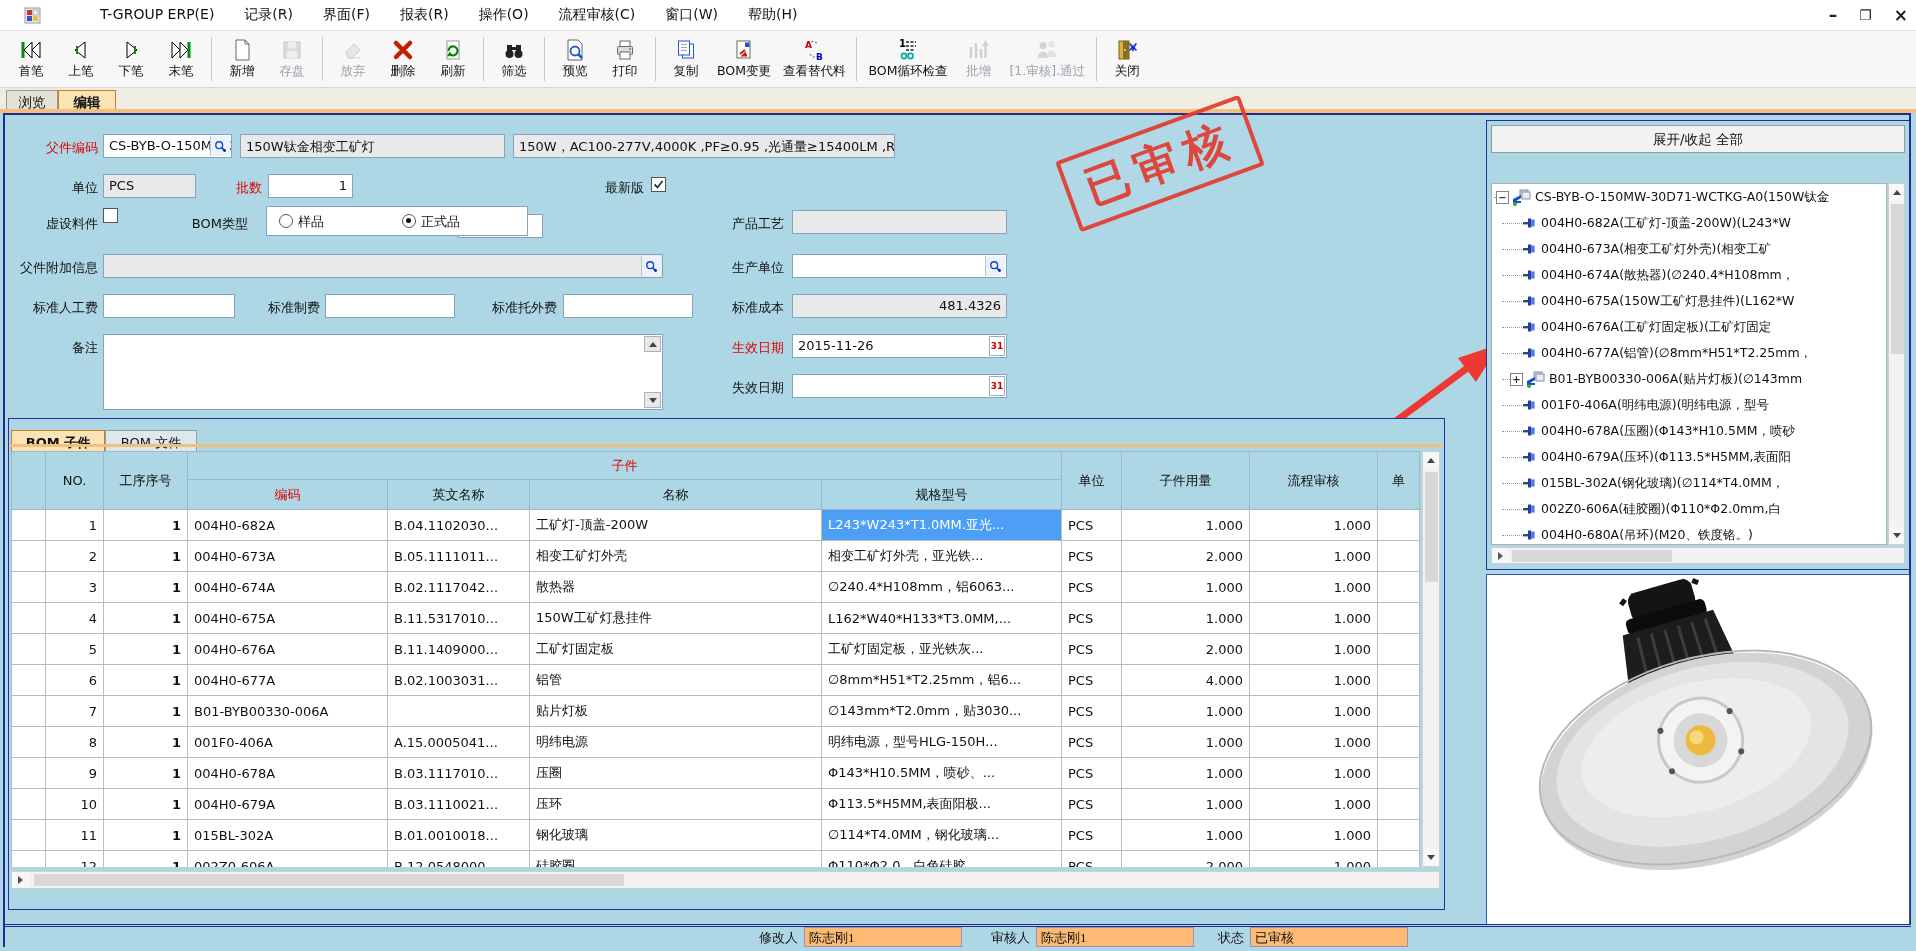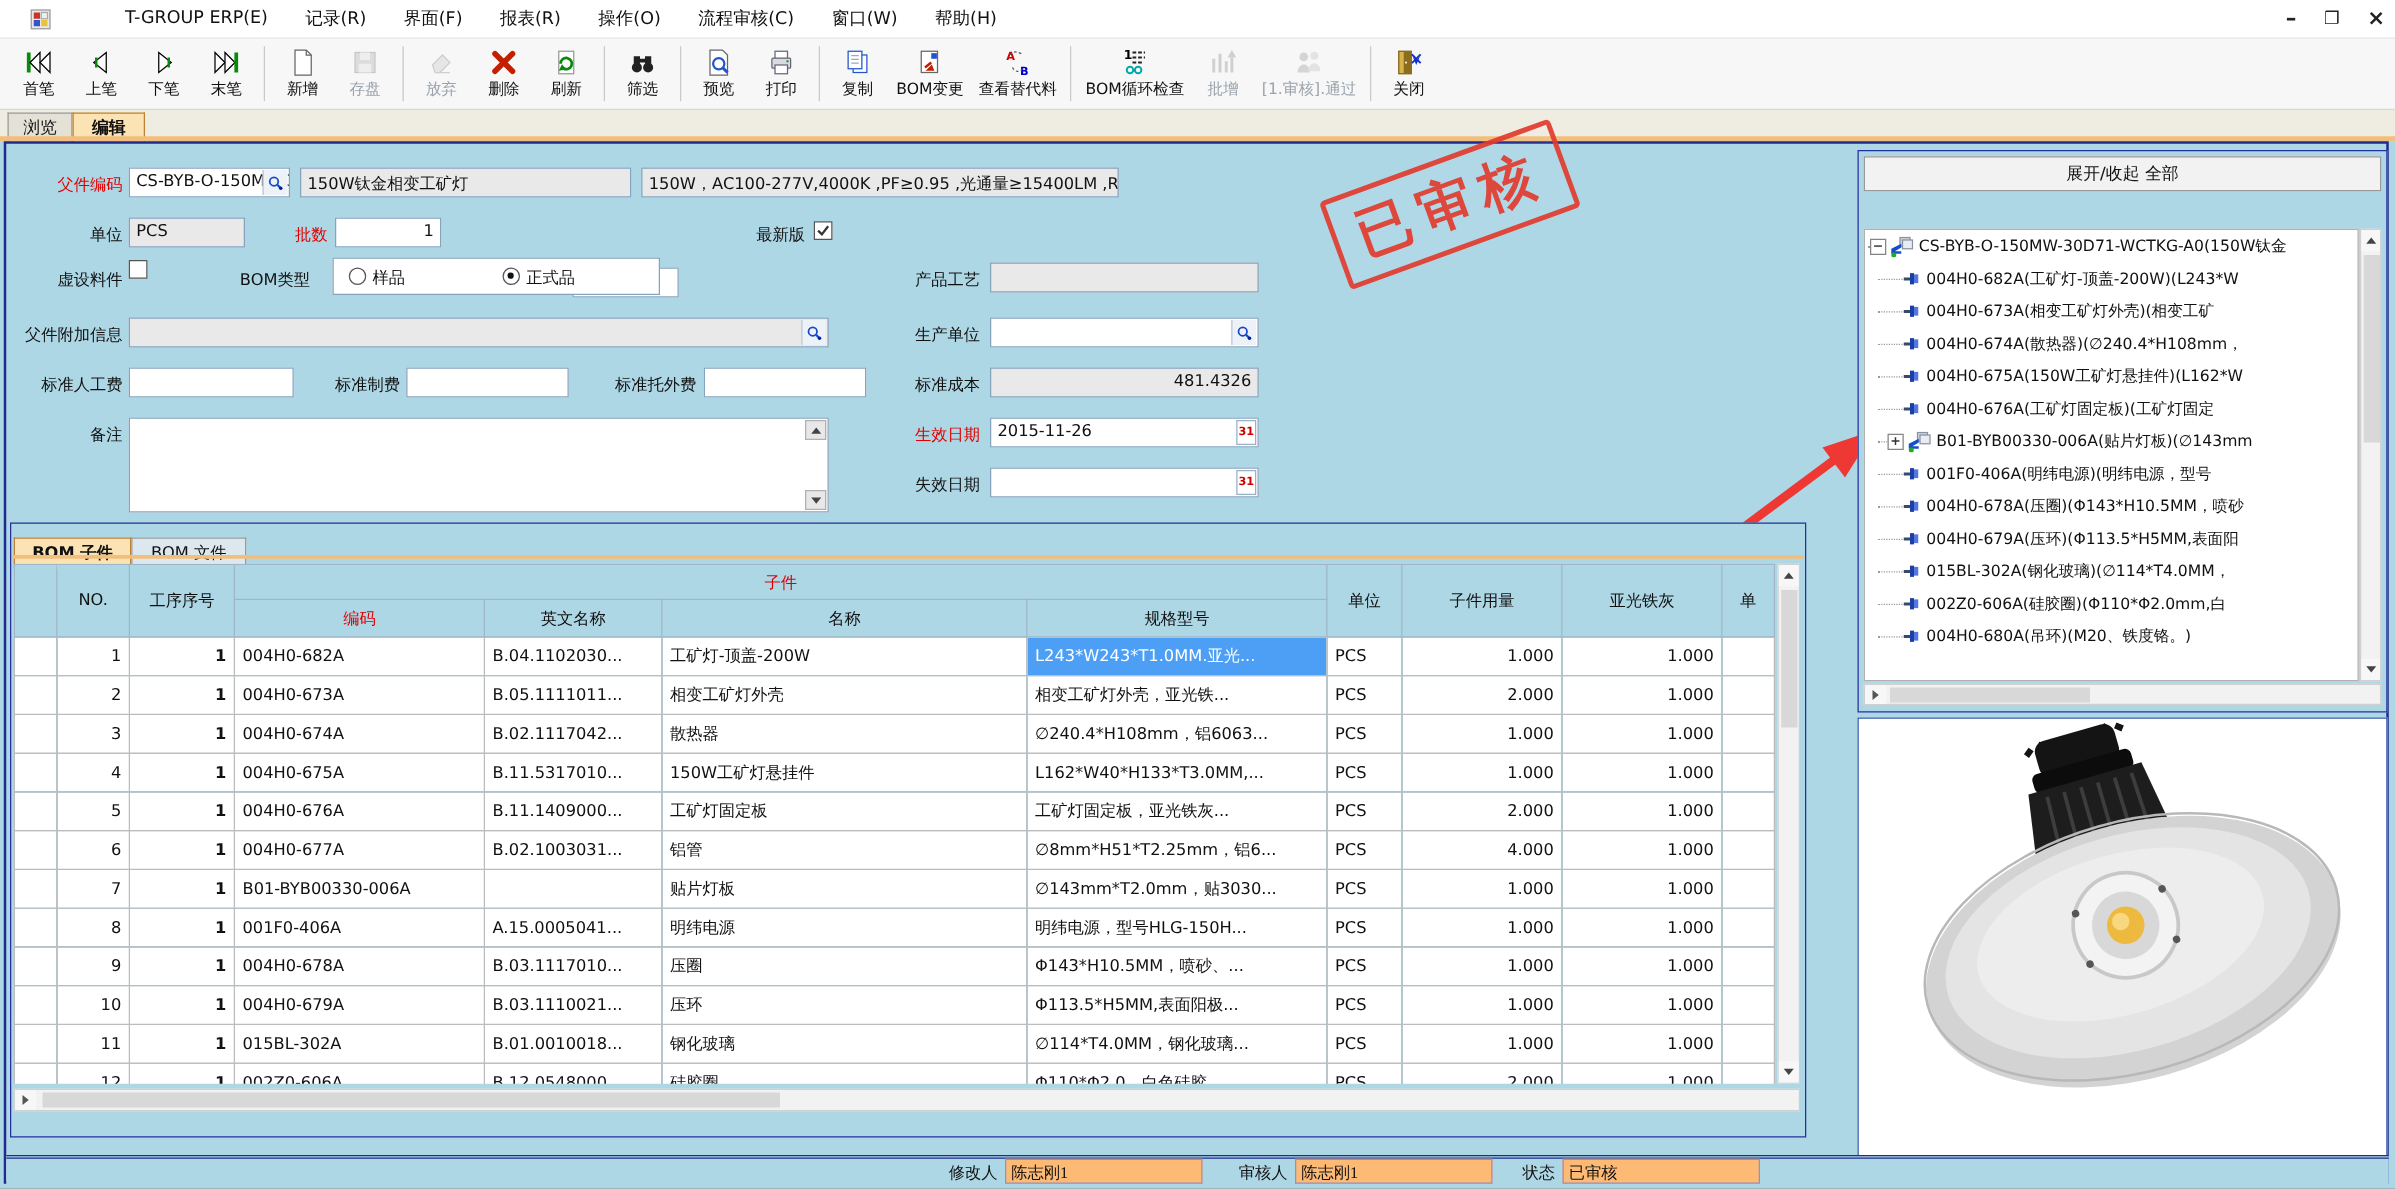--- a/index.html
+++ b/index.html
@@ -414,21 +414,21 @@
             <col style="width:42px">
         </colgroup>
         <thead>
           <tr style="height:28px;">
             <th rowspan="2"></th>
             <th rowspan="2">NO.</th>
             <th rowspan="2">工序序号</th>
             <th colspan="4" class="red">子件</th>
             <th rowspan="2">单位</th>
             <th rowspan="2">子件用量</th>
-            <th rowspan="2">亚光铁灰</th>
+            <th rowspan="2">流程审核</th>
             <th rowspan="2">单</th>
           </tr>
           <tr style="height:30px;">
             <th class="red">编码</th>
             <th>英文名称</th>
             <th>名称</th>
             <th>规格型号</th>
           </tr>
         </thead>
         <tbody id="bom-body">
@@ -675,20 +675,31 @@
         <div class="tree-row">
           <span class="dotline" style="width: 20px; margin-left: 10px;"></span>
           <span class="tree-icon">
             <svg width="15" height="14" viewBox="0 0 15 14">
               <rect x="1" y="6" width="6" height="2.4" fill="#3a4a66"></rect>
               <rect x="6" y="2.5" width="3.2" height="9" fill="#1b3fa8"></rect>
               <rect x="9.2" y="3.5" width="3.4" height="7" fill="#5577dd"></rect>
             </svg>
           </span>
           <span>004H0-676A(工矿灯固定板)(工矿灯固定</span>
+        </div>
+        <div class="tree-row">
+          <span class="dotline" style="width: 20px; margin-left: 10px;"></span>
+          <span class="tree-icon">
+            <svg width="15" height="14" viewBox="0 0 15 14">
+              <rect x="1" y="6" width="6" height="2.4" fill="#3a4a66"></rect>
+              <rect x="6" y="2.5" width="3.2" height="9" fill="#1b3fa8"></rect>
+              <rect x="9.2" y="3.5" width="3.4" height="7" fill="#5577dd"></rect>
+            </svg>
+          </span>
+          <span>004H0-677A(铝管)(∅8mm*H51*T2.25mm，</span>
         </div>
         <div class="tree-row">
           <span class="dotline" style="width: 8px; margin-left: 10px;"></span>
           <span class="expander">+</span>
           <span class="tree-icon">
             <svg width="19" height="17" viewBox="0 0 19 17">
               <rect x="8" y="1" width="8" height="7" fill="#cfd4dd" stroke="#8892a2"></rect>
               <rect x="10" y="3" width="8" height="7" fill="#e9ecf1" stroke="#8892a2"></rect>
               <polygon points="1,10 9,6 9,9 4,12 9,12 9,14 1,14" fill="#1550CC"></polygon>
               <circle cx="3" cy="15" r="2" fill="#22AA22"></circle>

